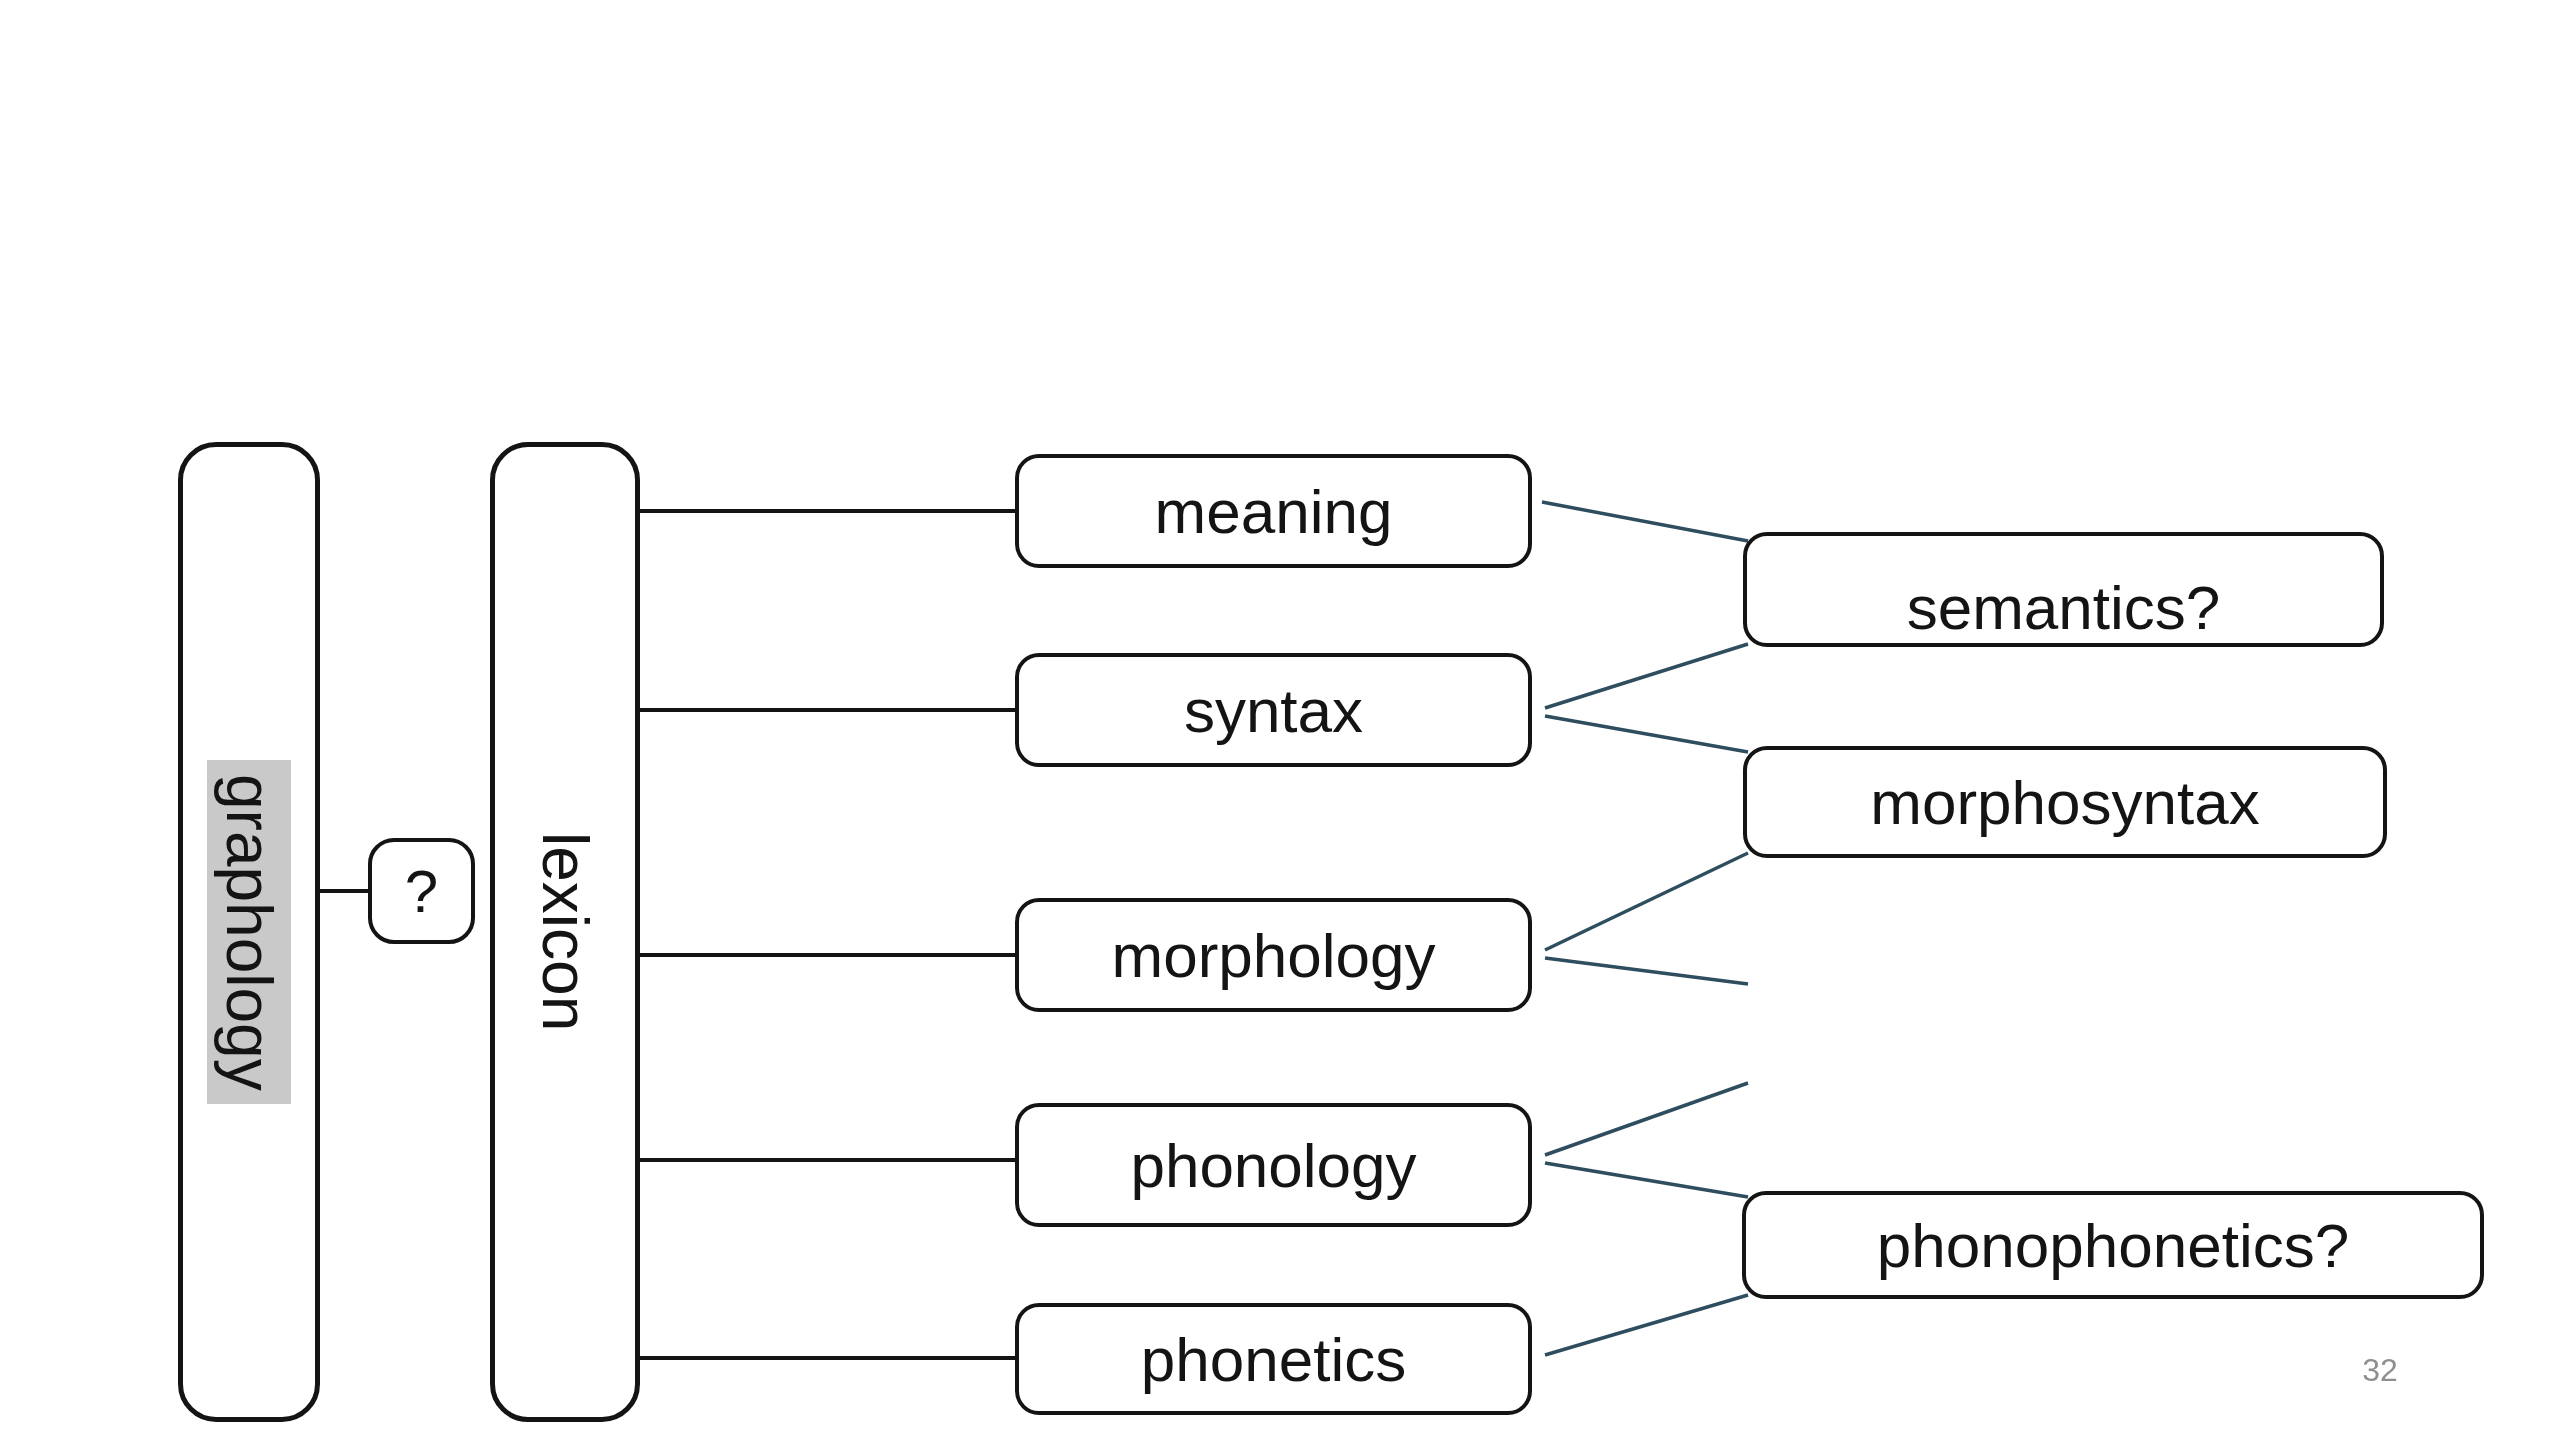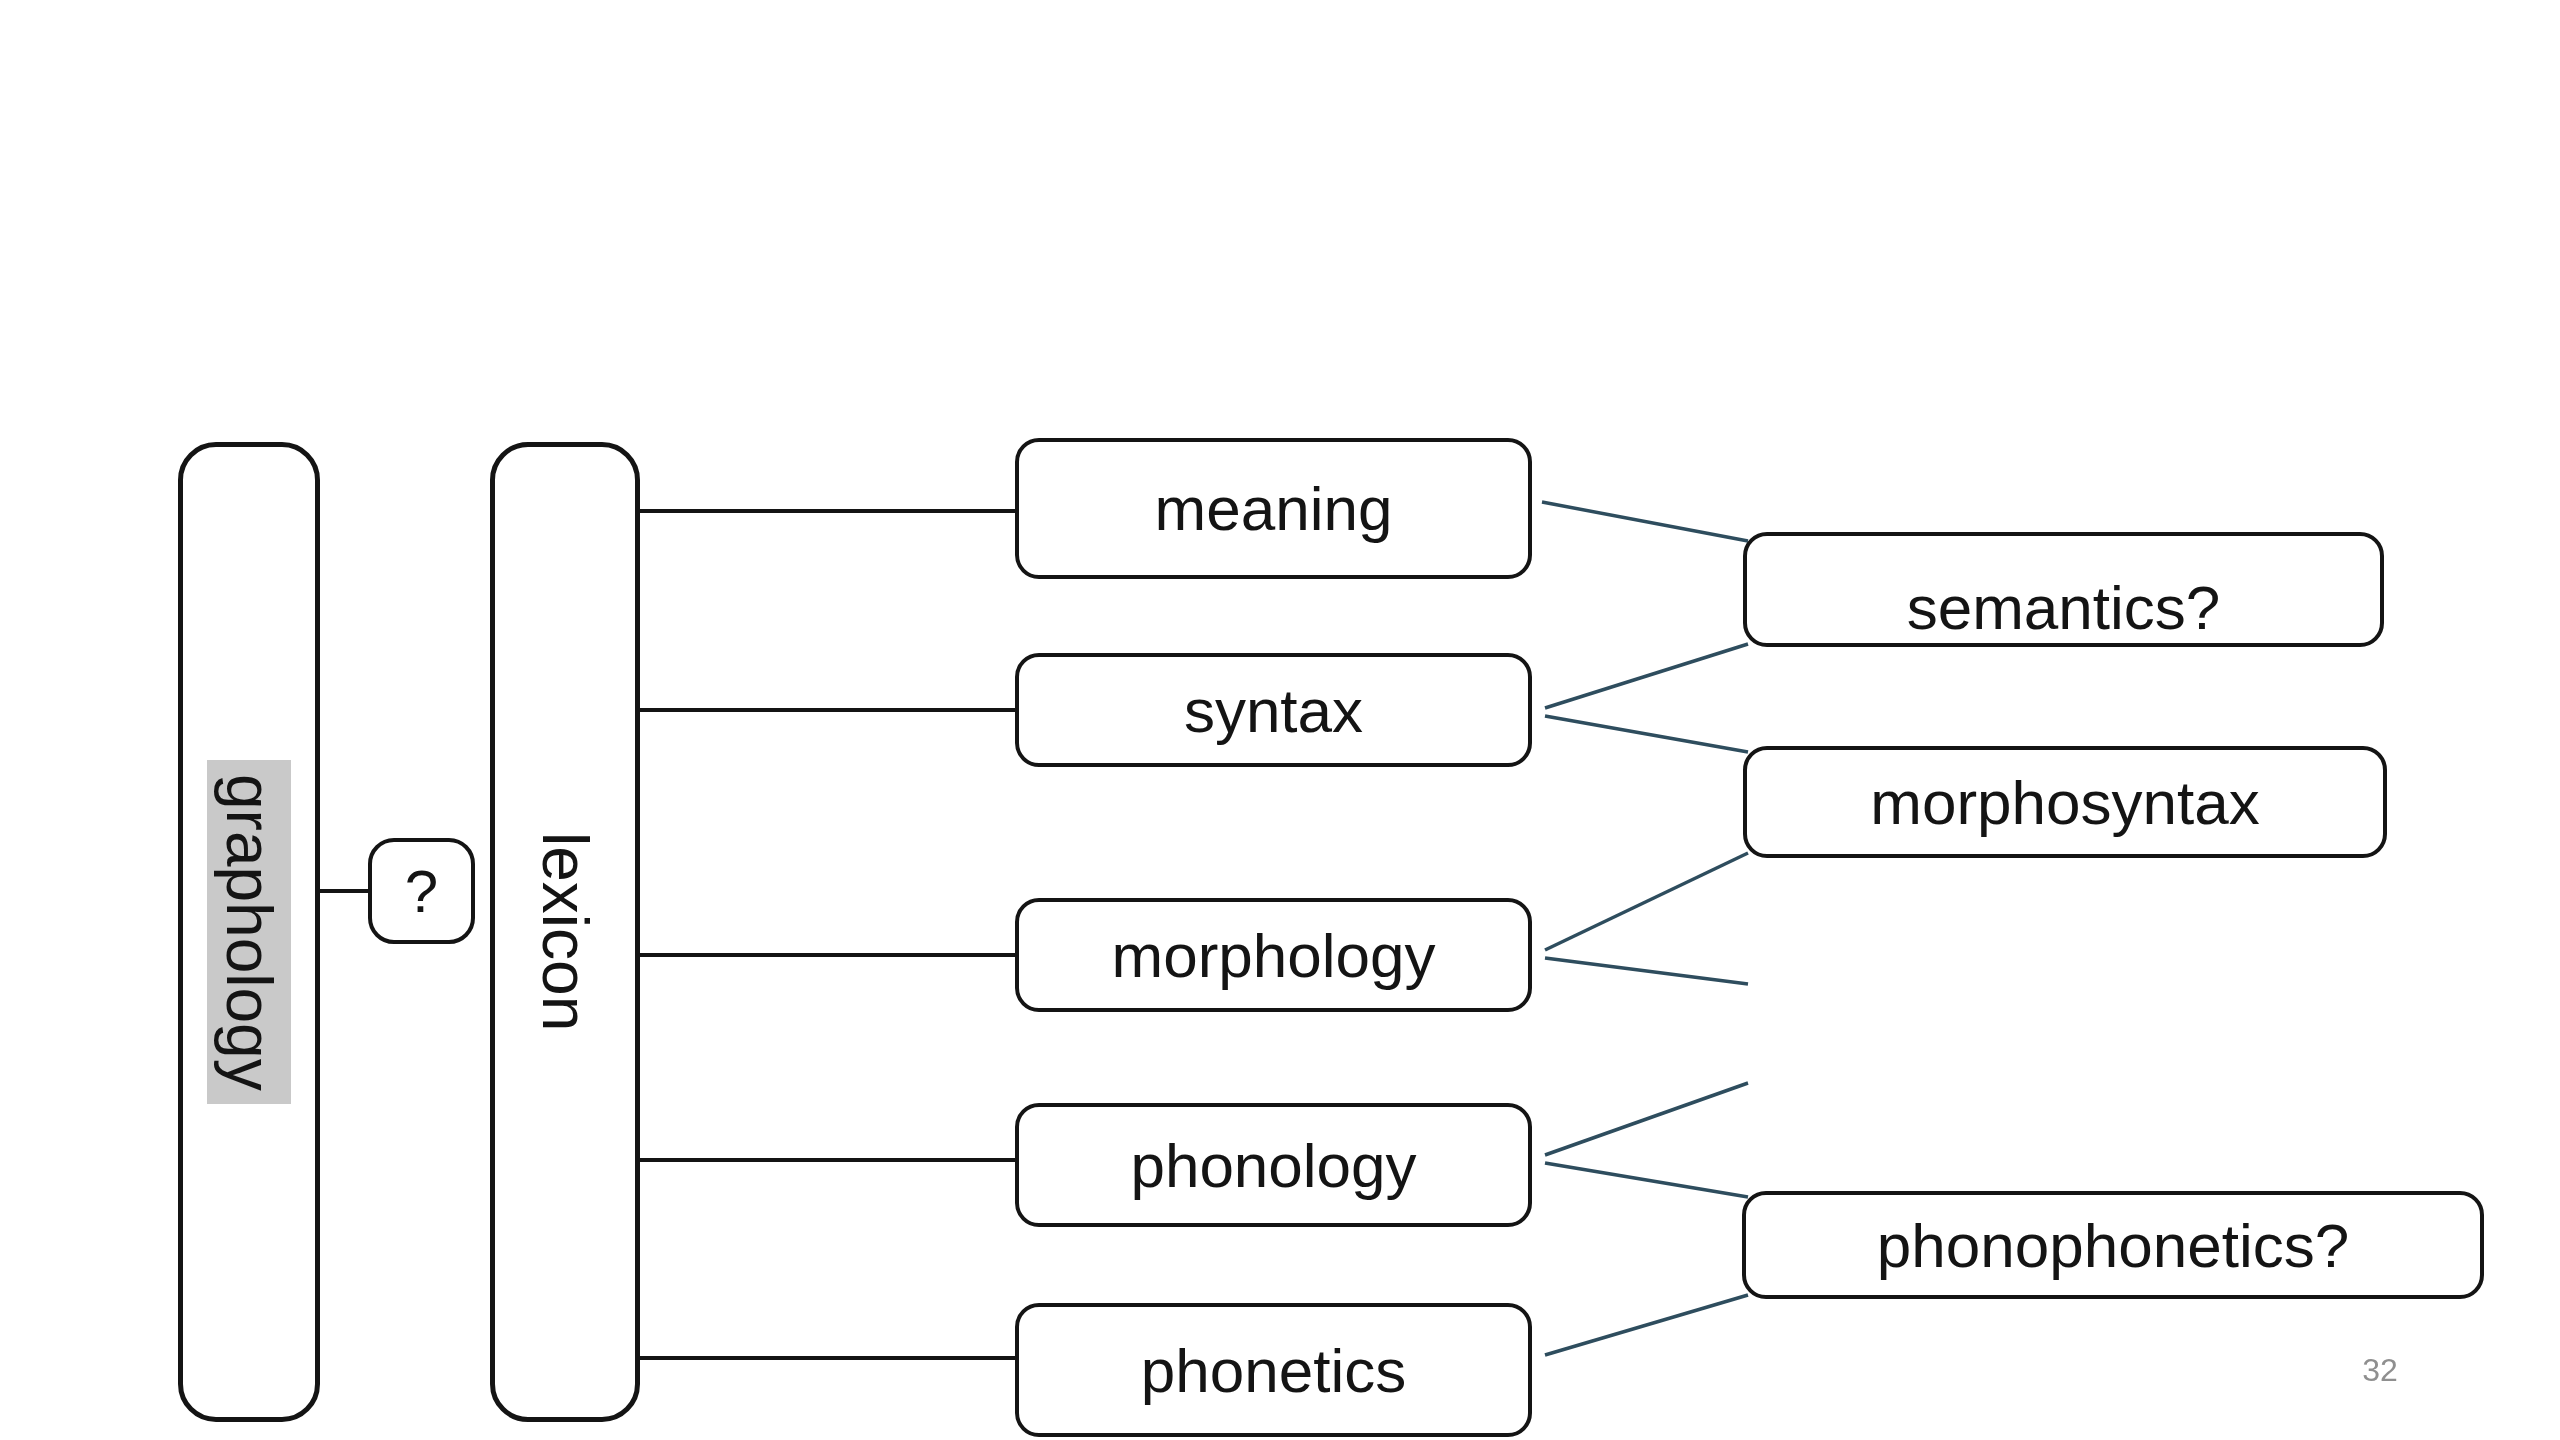--- a/index.html
+++ b/index.html
@@ -113,37 +113,37 @@
   </div>
 
   <div class="shape qbox" style="left:368px; top:838px; width:107px; height:106px;">
     <span>?</span>
   </div>
 
   <div class="shape tallbox" style="left:490px; top:442px; width:150px; height:980px;">
     <span class="vlabel">lexicon</span>
   </div>
 
-  <div class="shape midbox" style="left:1015px; top:438px; width:517px; height:141px;">
+  <div class="shape midbox" style="left:1015px; top:454px; width:517px; height:114px;">
     <span>meaning</span>
   </div>
 
   <div class="shape midbox" style="left:1015px; top:653px; width:517px; height:114px;">
     <span>syntax</span>
   </div>
 
   <div class="shape midbox" style="left:1015px; top:898px; width:517px; height:114px;">
     <span>morphology</span>
   </div>
 
   <div class="shape midbox" style="left:1015px; top:1103px; width:517px; height:124px;">
     <span>phonology</span>
   </div>
 
-  <div class="shape midbox" style="left:1015px; top:1303px; width:517px; height:134px;">
+  <div class="shape midbox" style="left:1015px; top:1303px; width:517px; height:112px;">
     <span>phonetics</span>
   </div>
 
   <div class="shape rightbox" style="left:1743px; top:532px; width:641px; height:115px;align-items:flex-end;">
     <span>semantics?</span>
   </div>
 
   <div class="shape rightbox" style="left:1743px; top:746px; width:644px; height:112px;">
     <span>morphosyntax</span>
   </div>

